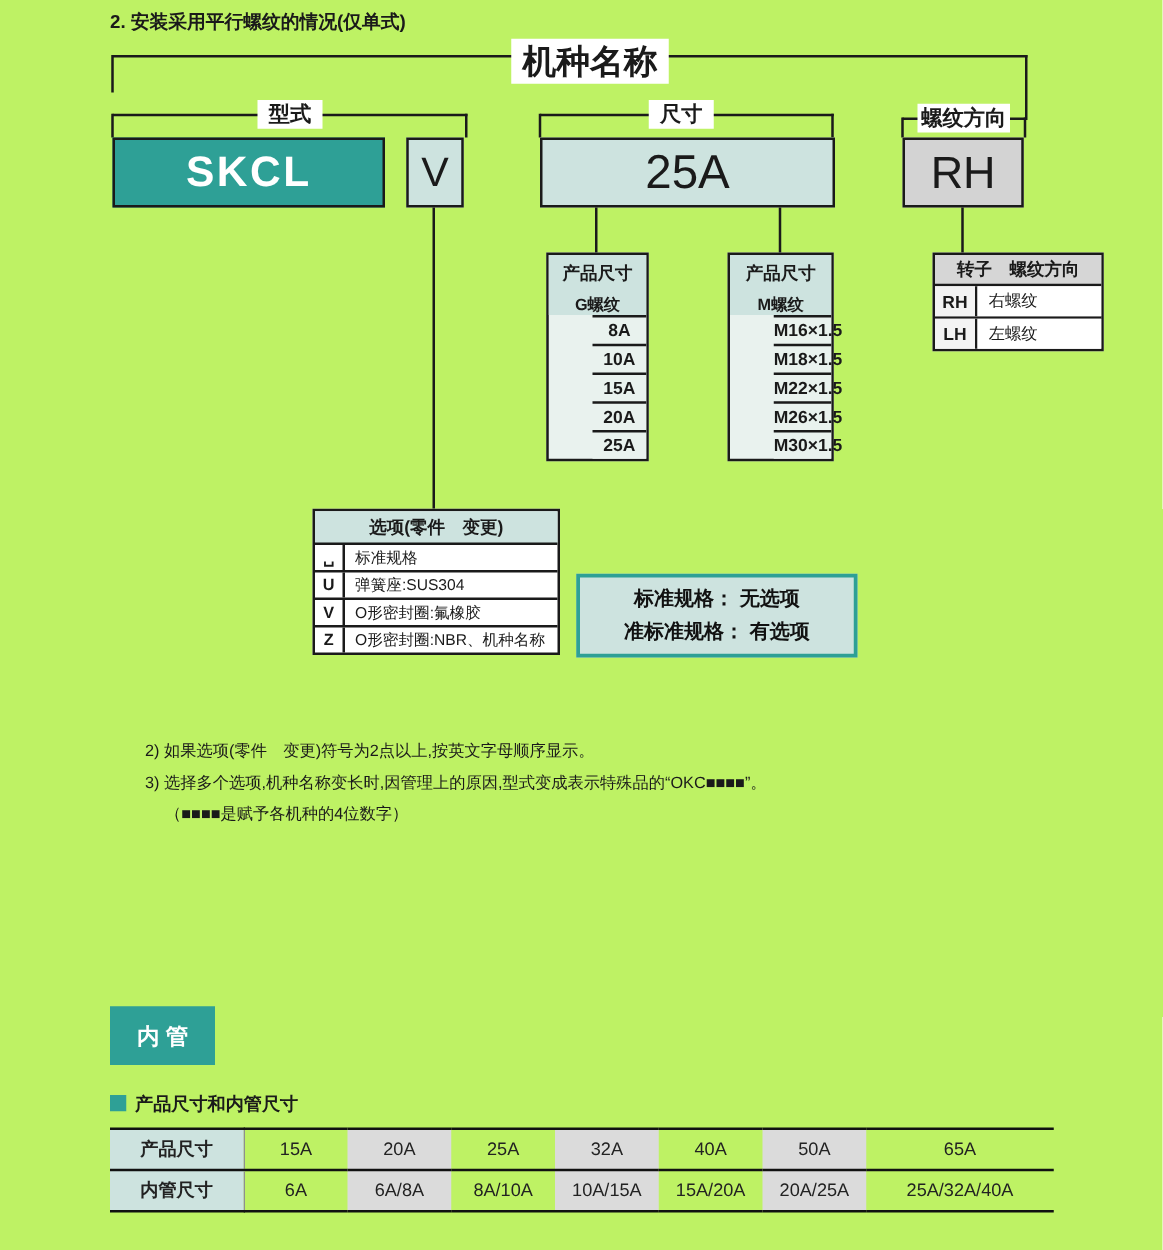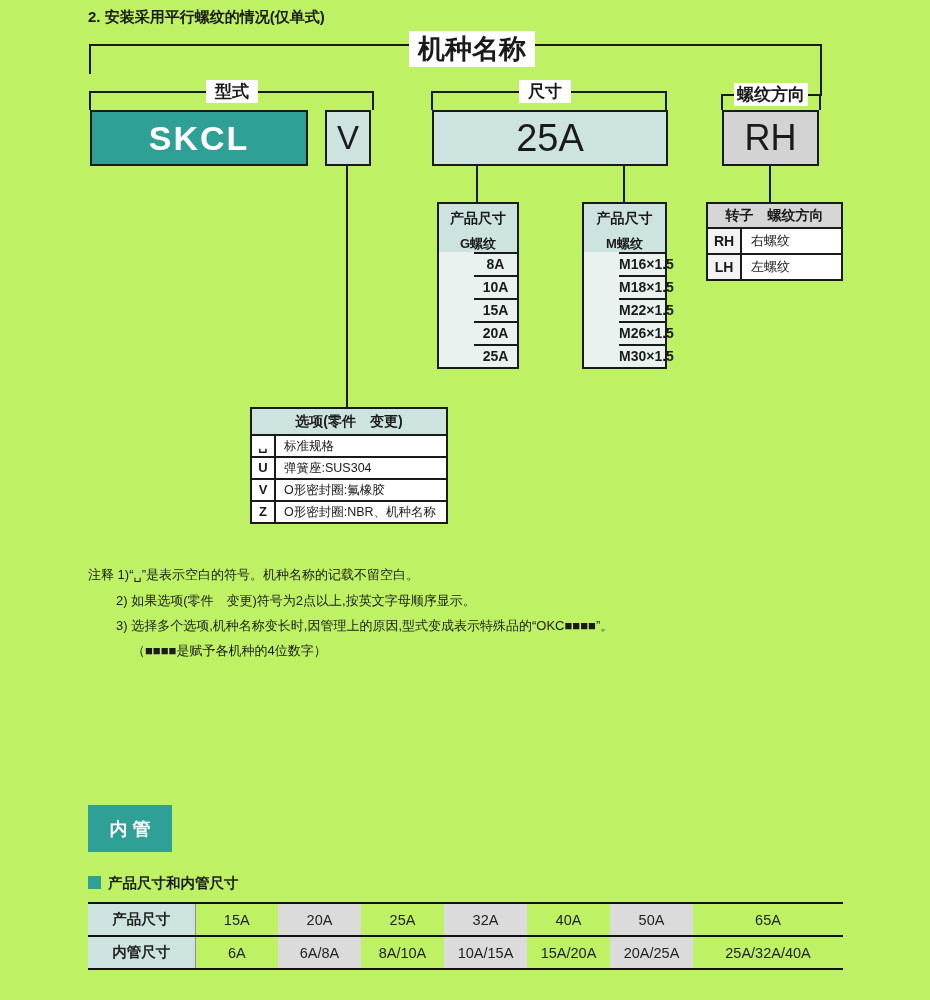--- a/index.html
+++ b/index.html
@@ -120,21 +120,21 @@
       <div class="vhd1">产品尺寸</div>
       <div class="vhd2">M螺纹</div>
     </div>
     <div class="vrow">M16×1.5</div>
     <div class="vrow">M18×1.5</div>
     <div class="vrow">M22×1.5</div>
     <div class="vrow">M26×1.5</div>
     <div class="vrow">M30×1.5</div>
   </div>
 
-  <div class="rtable" style="left:706px;top:202px;width:137px">
+  <div class="rtable" style="left:746px;top:202px;width:137px">
     <div class="rhd">转子　螺纹方向</div>
     <div class="rrow">
       <div class="rc1">RH</div>
       <div class="rc2">右螺纹</div>
     </div>
     <div class="rrow">
       <div class="rc1">LH</div>
       <div class="rc2">左螺纹</div>
     </div>
   </div>
@@ -152,22 +152,25 @@
     <div class="orow">
       <div class="oc1">V</div>
       <div class="oc2">O形密封圈:氟橡胶</div>
     </div>
     <div class="orow">
       <div class="oc1">Z</div>
       <div class="oc2">O形密封圈:NBR、机种名称</div>
     </div>
   </div>
 
-
-  <div class="note" style="left:88px;top:566px">注释 1)“␣”是表示空白的符号。机种名称的记载不留空白。</div>
+  <div class="specbox" style="left:461px;top:459px;width:225px;height:67px">
+    <div>标准规格： 无选项</div>
+    <div>准标准规格： 有选项</div>
+  </div>
+
   <div class="note" style="left:116px;top:592px">2) 如果选项(零件　变更)符号为2点以上,按英文字母顺序显示。</div>
   <div class="note" style="left:116px;top:617px">3) 选择多个选项,机种名称变长时,因管理上的原因,型式变成表示特殊品的“OKC■■■■”。</div>
   <div class="note" style="left:132px;top:642px">（■■■■是赋予各机种的4位数字）</div>
 
   <div class="badge" style="left:88px;top:805px;width:84px;height:47px">内管</div>
   <div class="secsq" style="left:88px;top:876px"></div>
   <div class="sectitle" style="left:108px;top:874px">产品尺寸和内管尺寸</div>
 
   <table class="btable">
     <colgroup>

